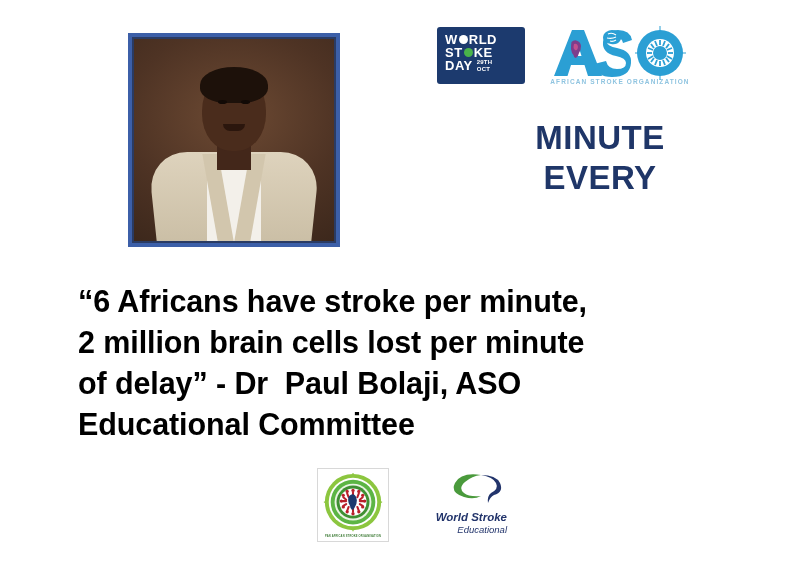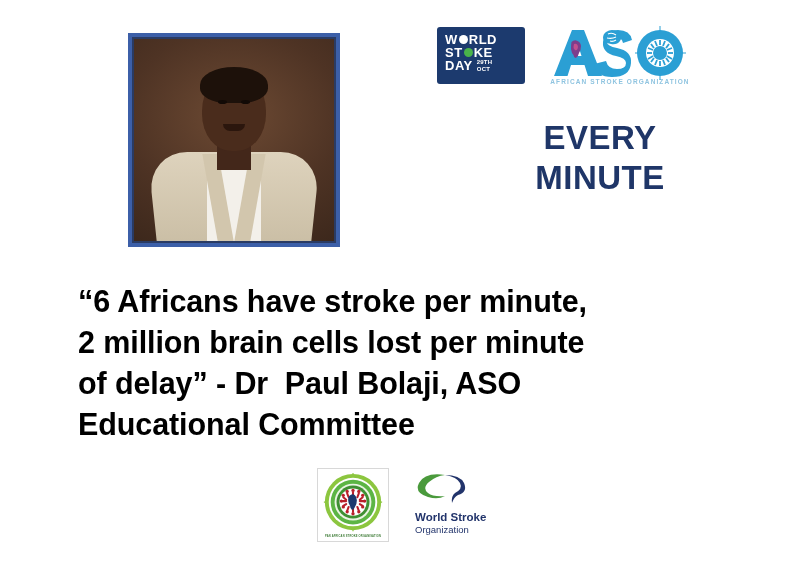--- a/index.html
+++ b/index.html
@@ -148,21 +148,22 @@
   #paso-inner{ position:relative; width:100%; height:100%; }
   #paso-caption{
     position:absolute; left:0; right:0; bottom:1px;
     text-align:center; font-size:2.6px;
     color:#3b7a34; letter-spacing:.2px;
     font-weight:bold;
   }
   #wso-logo{
     position:absolute; left:110px; top:4px;
     width:92px; height:62px;
-    text-align:left;
+    text-align:right;
+    font-style:italic;
   }
   #wso-name{
     font-size:11.5px; font-weight:bold;
     color:#22346b; line-height:13px;
     margin-top:1px;
   }
   #wso-sub{
     font-size:9.5px; color:#22346b; line-height:11px;
   }
 </style>
@@ -247,22 +248,22 @@
         <line x1="110" y1="48" x2="110" y2="54"></line>
         <line x1="85" y1="27" x2="89" y2="27"></line>
         <line x1="131" y1="27" x2="136" y2="27"></line>
       </g>
     </svg>
   </div>
   <div id="aso-caption">AFRICAN STROKE ORGANIZATION</div>
 </div>
 
 <div id="headline">
+  <div>MINUTE</div>
   <div>EVERY</div>
-  <div>MINUTE</div>
 </div>
 
 <div id="quote">“6 Africans have stroke per minute,
 2 million brain cells lost per minute
 of delay” - Dr  Paul Bolaji, ASO
 Educational Committee</div>
 
 <div id="footer-logos">
 
   <div id="paso-logo">
@@ -311,15 +312,15 @@
       <div id="paso-caption">PAN AFRICAN STROKE ORGANISATION</div>
     </div>
   </div>
 
   <div id="wso-logo">
     <svg width="56" height="34" viewBox="0 0 56 34">
       <path d="M30 3 q-20-3-26 8 q-5 10 9 14 q10 3 17-1 q-12 1-17-3 q-6-5 1-11 q7-6 16-7 Z" fill="#4a9a3c"></path>
       <path d="M30 3 q15 0 19 8 q4 9-6 12 q-4 2-6 8 q-1-7 3-10 q8-4 5-10 q-3-6-15-8 Z" fill="#22346b"></path>
     </svg>
     <div id="wso-name">World Stroke</div>
-    <div id="wso-sub">Organization</div>
+    <div id="wso-sub">Educational</div>
   </div>
 </div>
 
 </body></html>

